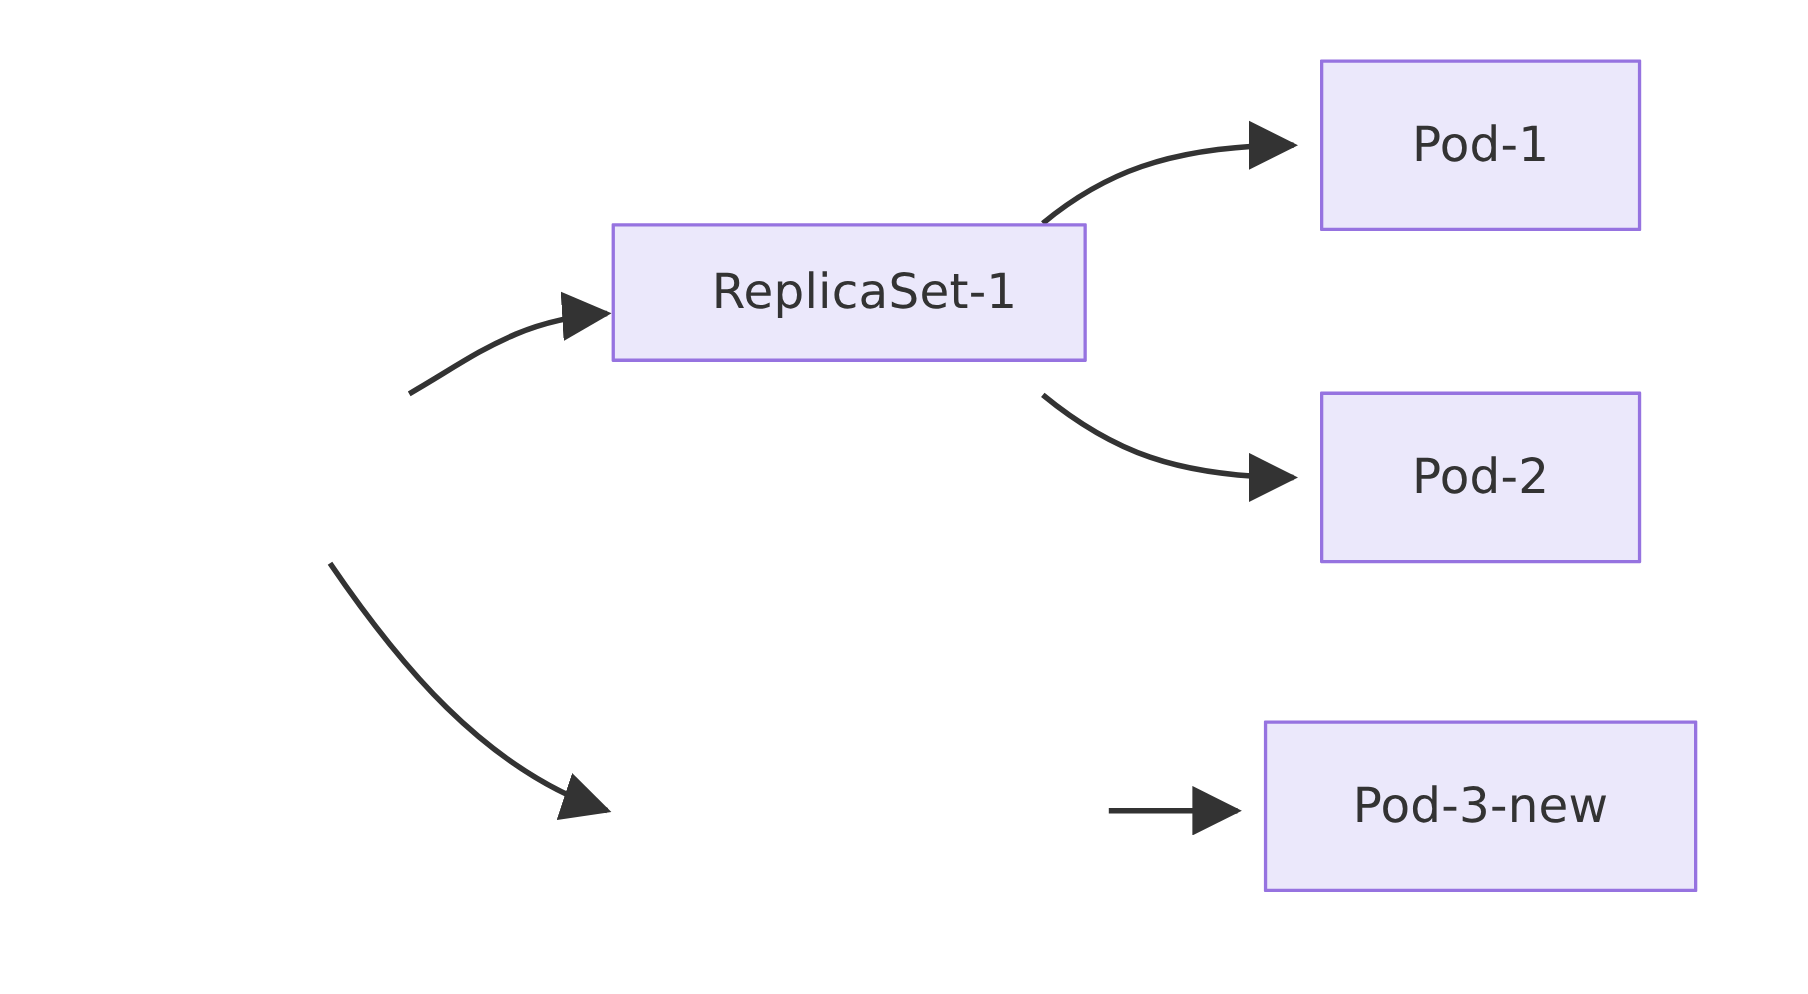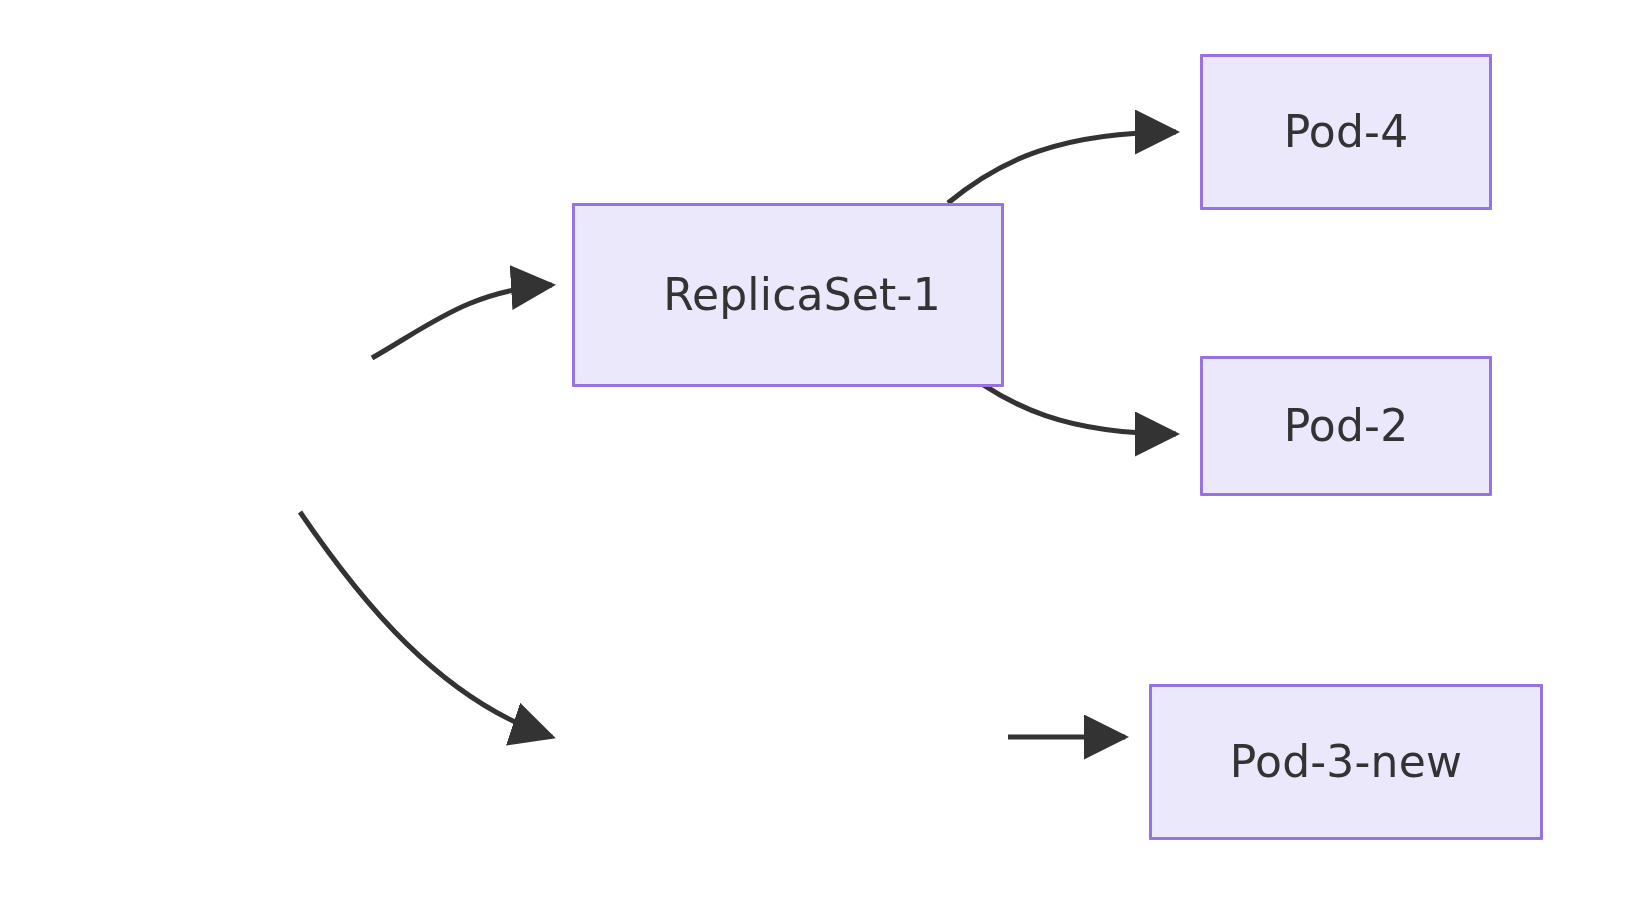--- a/index.html
+++ b/index.html
@@ -44,25 +44,25 @@
     color: #333333;
     font-size: 44px;
     font-weight: 400;
     line-height: 1.1;
     letter-spacing: 0.2px;
     white-space: nowrap;
     text-align: center;
   }
   
   #node-deployment   { left: 7px;    top: 358px; width: 425px; height: 154px; }
-  #node-replicaset-1 { left: 572px;  top: 203px; width: 432px; height: 184px; padding-left: 28px; }
+  #node-replicaset-1 { left: 556px;  top: 203px; width: 432px; height: 126px; padding-left: 28px; }
   #node-replicaset-2 { left: 576px;  top: 655px; width: 432px; height: 156px; }
   #node-pod-1        { left: 1200px; top: 54px;  width: 292px; height: 156px; }
-  #node-pod-2        { left: 1200px; top: 356px; width: 292px; height: 140px; }
-  #node-pod-3-new    { left: 1149px; top: 655px; width: 394px; height: 156px; margin-top: 29px; }
+  #node-pod-2        { left: 1200px; top: 356px; width: 292px; height: 156px; }
+  #node-pod-3-new    { left: 1149px; top: 655px; width: 394px; height: 156px; }
 </style>
 </head>
 <body>
 
 <div id="canvas">
 
   <svg id="edge-layer" viewBox="0 0 1644 904" width="1644" height="904" xmlns="http://www.w3.org/2000/svg">
     <defs>
       <marker id="arrowhead" markerWidth="9" markerHeight="9" refX="8.2" refY="4.5" orient="auto" markerUnits="strokeWidth">
         <path d="M 0 0 L 9 4.5 L 0 9 z" fill="#333333"></path>
@@ -80,21 +80,21 @@
     <path class="edge-path" marker-end="url(#arrowhead)" d="M 1008,737 L 1125,737"></path>
   </svg>
 
 
   <div class="node" id="node-replicaset-1">
     <span class="node-label">ReplicaSet-1</span>
   </div>
 
 
   <div class="node" id="node-pod-1">
-    <span class="node-label">Pod-4</span>
+    <span class="node-label">Pod-1</span>
   </div>
 
   <div class="node" id="node-pod-2">
     <span class="node-label">Pod-2</span>
   </div>
 
   <div class="node" id="node-pod-3-new">
     <span class="node-label">Pod-3-new</span>
   </div>
 

